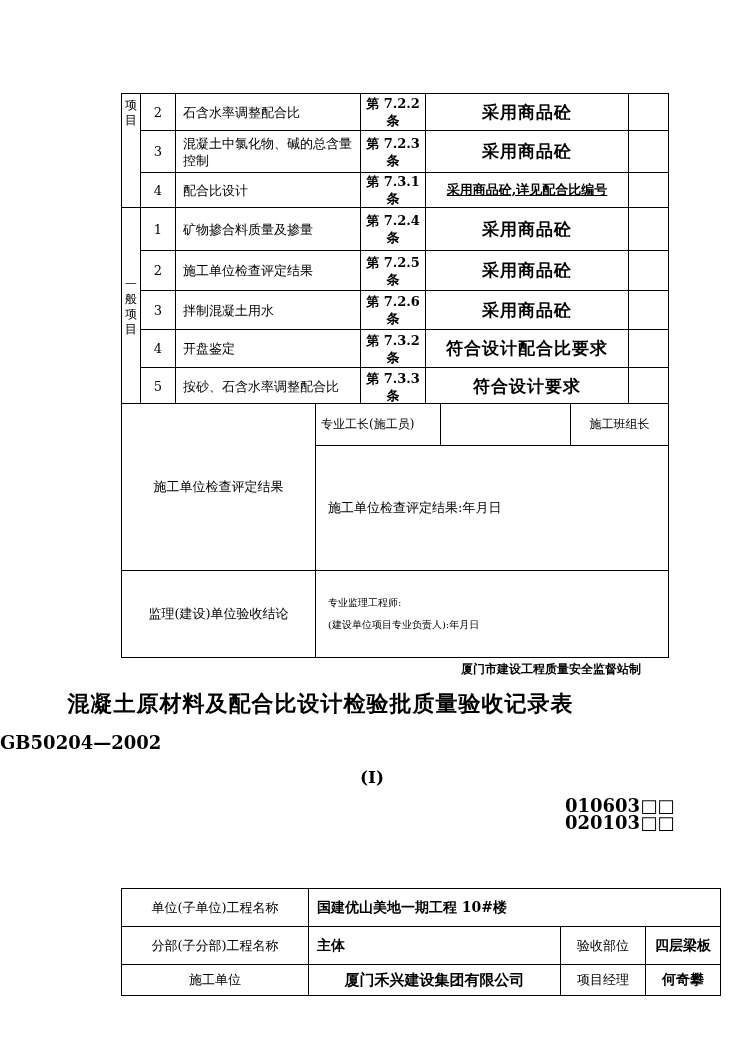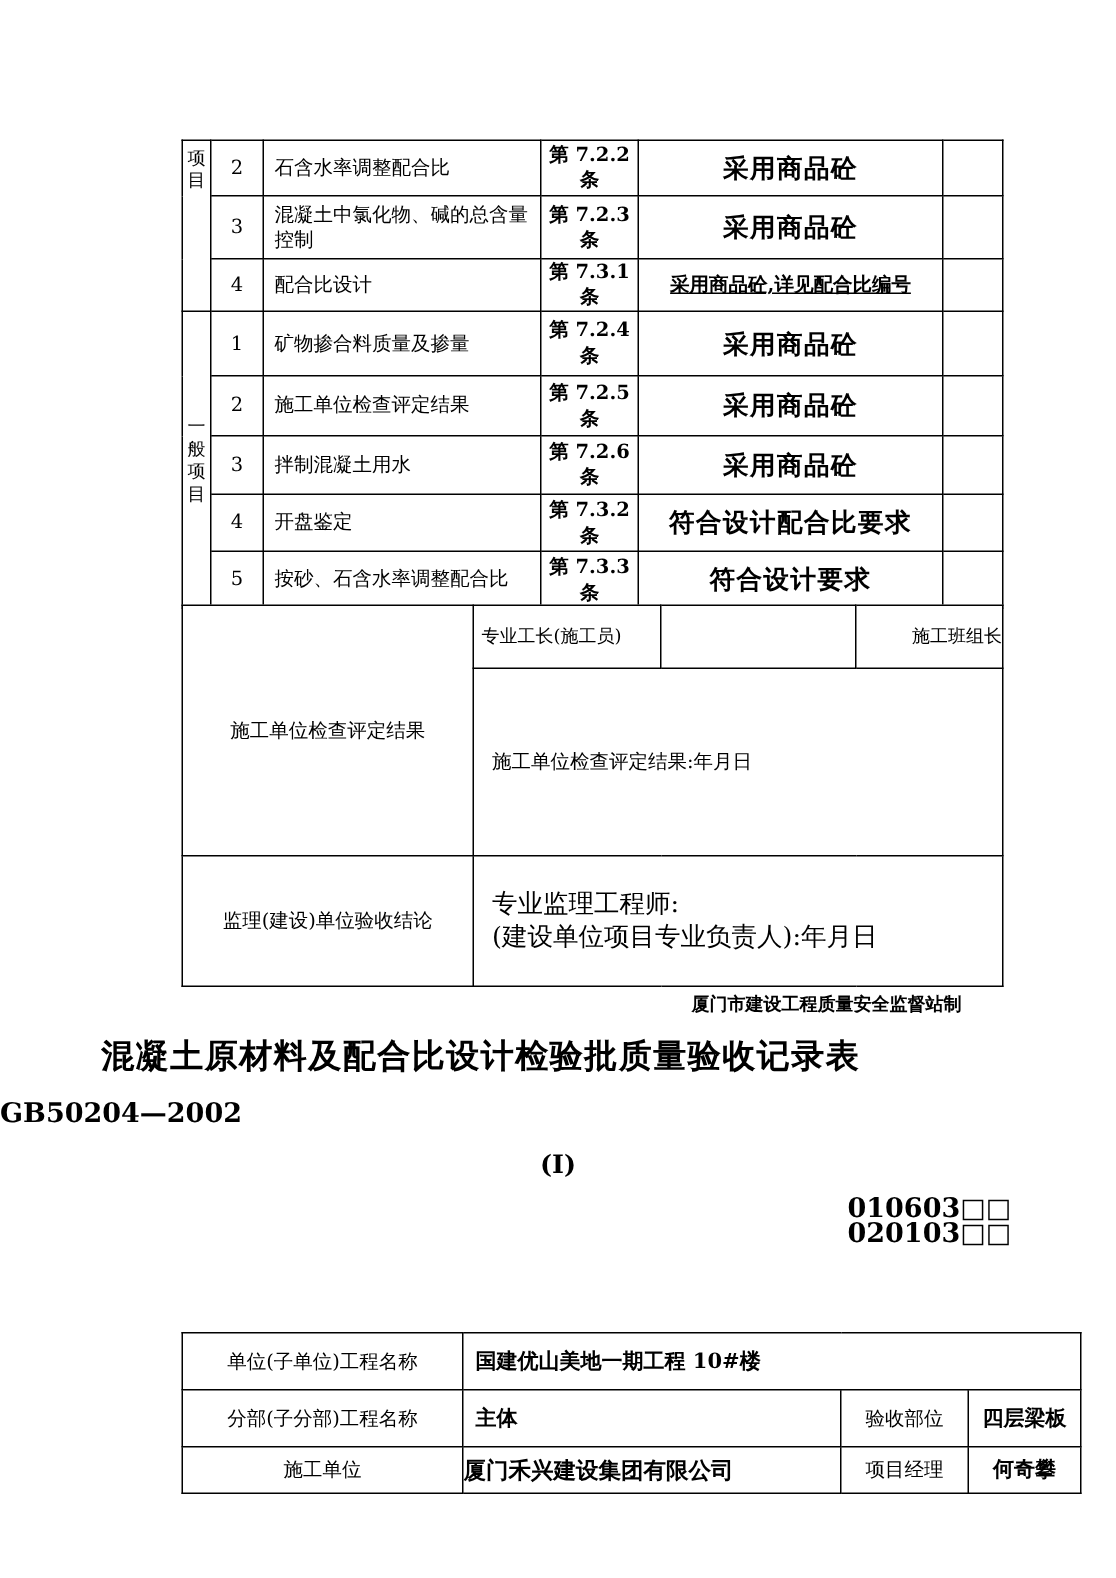--- a/index.html
+++ b/index.html
@@ -21,33 +21,33 @@
   .vlabel { font-size:12px; line-height:15px; text-align:center; padding:4px 2px; word-break:break-all; }
   .vtop   { vertical-align:top; }
   .num    { text-align:center; font-size:13px; }
   .desc   { font-size:13px; line-height:17px; padding:2px 7px; }
   .article{ font-size:13px; font-weight:bold; text-align:center; white-space:pre-line; line-height:17px; }
   .result { font-size:17px; font-weight:bold; text-align:center; letter-spacing:1px; }
   .result-small { font-size:13px; letter-spacing:0;text-decoration:underline; }
 
   .eval-label { text-align:center; font-size:13px; }
   .signer     { font-size:12px; padding:2px 5px; }
-  .crew       { font-size:12px; text-align:right; }
+  .crew       { font-size:12px; text-align:center; }
   .inspector  { font-size:13px; padding:10px 12px; vertical-align:middle; }
-  .sup-content{ font-size:17px; padding:21px 12px; line-height:22px; }
+  .sup-content{ font-size:10px; padding:21px 12px; line-height:22px; }
 
   .issuer   { position:absolute; left:121px; top:661px; width:520px; text-align:right; font-size:12px; font-weight:bold; }
   .title    { position:absolute; left:0; top:689px; width:604px; text-align:center; font-size:22px; font-weight:bold; letter-spacing:1px;padding-left:37px; }
   .standard { position:absolute; left:0; top:732px; width:744px; text-align:left; font-size:18px; font-weight:bold; }
   .numeral  { position:absolute; left:0; top:767px; width:744px; text-align:center; font-size:17px; font-weight:bold; }
   .codes    { position:absolute; left:565px; top:797px; font-size:18px; font-weight:bold; line-height:17px; }
 
   .info-label    { text-align:center; font-size:13px; }
   .info-value    { font-size:14px; font-weight:bold; padding:0 8px; }
-  .info-value-c  { text-align:left; font-size:15px; font-weight:bold; }
+  .info-value-c  { text-align:center; font-size:15px; font-weight:bold; }
   .info-sublabel { text-align:center; font-size:13px; }
   .info-value2   { text-align:center; font-size:14px; font-weight:bold; }
 </style>
 </head>
 <body>
 
 <div class="page">
 
   <table class="tbl-items">
     <colgroup>

